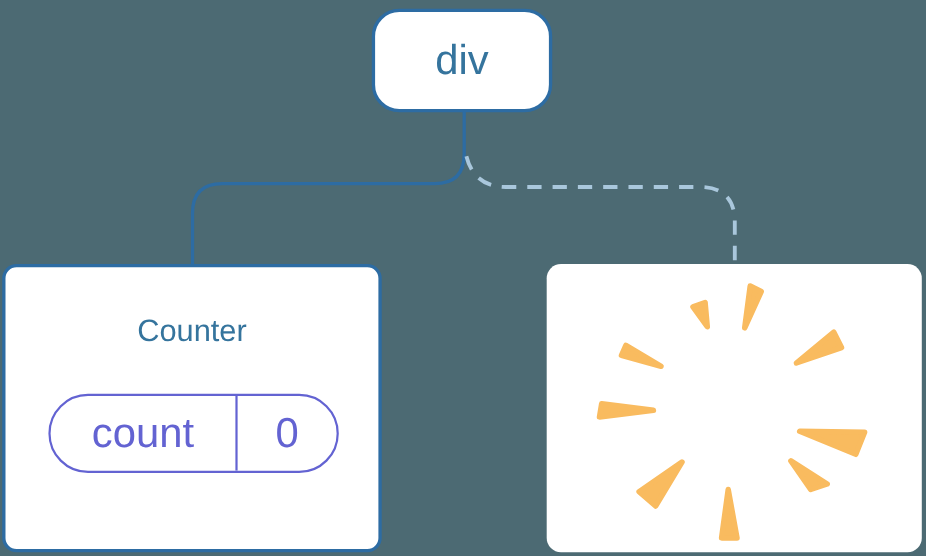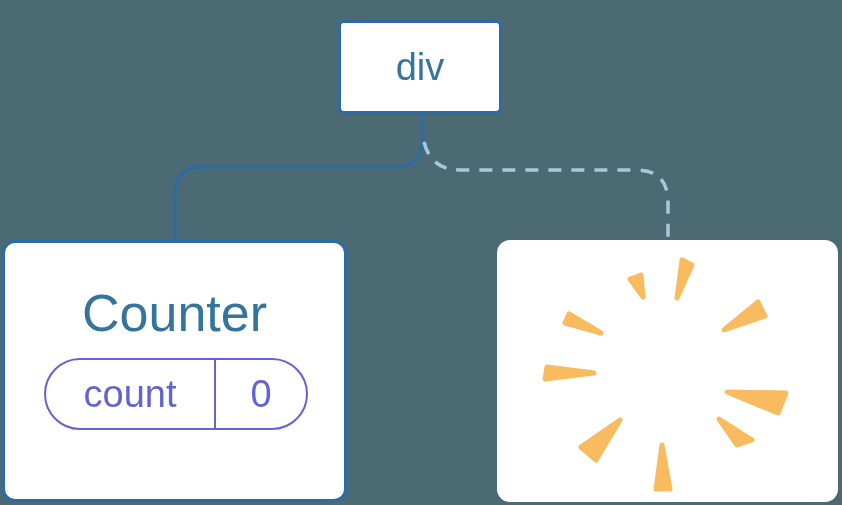--- a/index.html
+++ b/index.html
@@ -35,25 +35,25 @@
     stroke-width:3;
   }
   .connectors .dashed{
     fill:none;
     stroke:var(--dashed-blue);
     stroke-width:3.5;
     stroke-dasharray:13 10;
   }
   .node-root{
     position:absolute;
-    left:338px;top:20px;
+    left:338px;top:8px;
     width:164px;height:94px;
     background:var(--card-white);
     border:3px solid var(--node-blue);
-    border-radius:6px;
+    border-radius:25px;
     box-sizing:border-box;
     display:flex;align-items:center;justify-content:center;
     z-index:2;
   }
   .node-root .root-label{
     color:var(--text-blue);
     font-size:38px;
     line-height:1;
   }
   .card{
@@ -72,21 +72,21 @@
   }
   .card.removed{
     left:497px;
     width:341px;
     display:flex;align-items:center;justify-content:center;
   }
   .counter-title{
     margin-top:44px;
     text-align:center;
     color:var(--text-blue);
-    font-size:52px;
+    font-size:28px;
     line-height:1;
   }
   .state-pill{
     position:absolute;
     left:39px;top:115px;
     width:264px;height:72px;
     border:2.5px solid var(--state-purple);
     border-radius:52px;
     box-sizing:border-box;
     display:flex;

